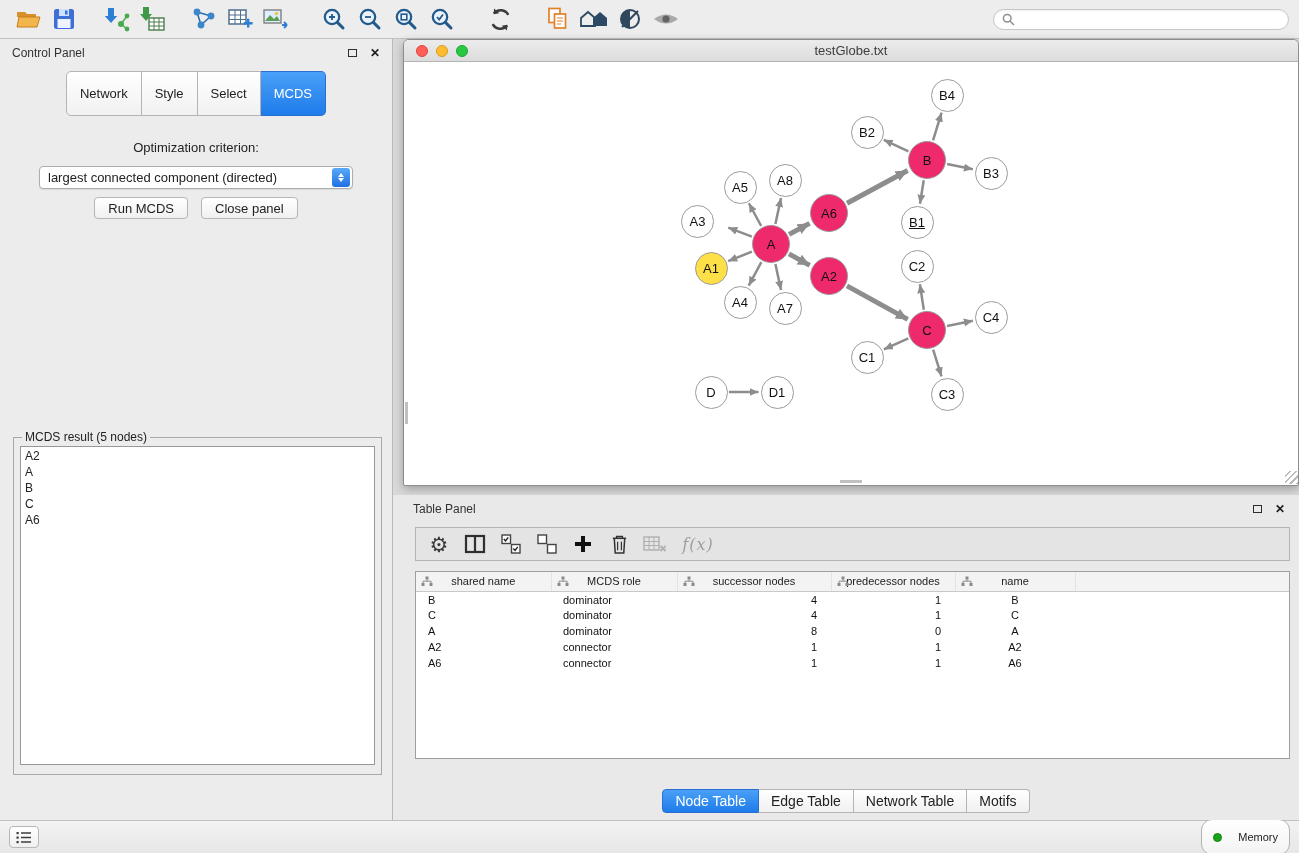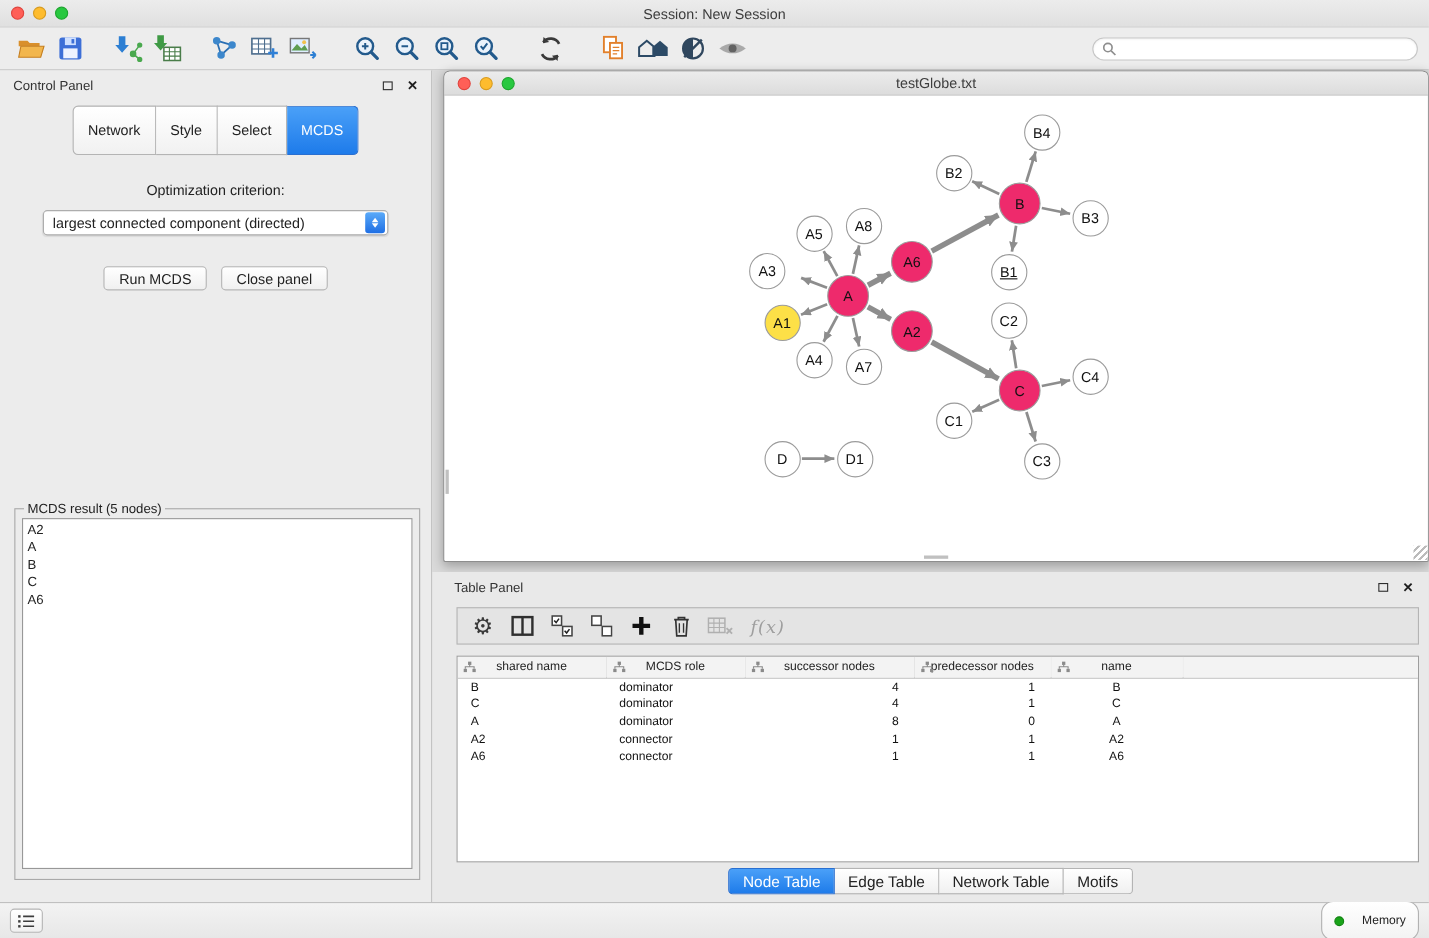--- a/index.html
+++ b/index.html
@@ -34,21 +34,21 @@
 .ctab:first-child{border-left:1px solid #b4b4b4;border-radius:5px 0 0 5px}
 .ctab:last-child{border-radius:0 5px 5px 0}
 .ctab.active{background:linear-gradient(#4aa0f8,var(--accent,#1e7bea));color:#fff;border-color:#2a6fd0}
 .opt-label{text-align:center;margin-top:24px;font-size:13px}
 .combo{margin:11px auto 0;width:314px;height:23px;background:#fff;border:1px solid #adadad;border-radius:4px;display:flex;align-items:center;box-shadow:0 1px 1px rgba(0,0,0,.08)}
 .combo-text{flex:1;padding-left:8px;font-size:13px;white-space:nowrap;overflow:hidden}
 .combo-stepper{width:18px;height:19px;margin:1px 2px 1px 1px;background:linear-gradient(#5aaaf9,#1f6fe4);border-radius:3px;display:flex;flex-direction:column;align-items:center;justify-content:center;gap:1px;flex:none}
 .combo-stepper i{display:block;width:0;height:0;border-left:3.5px solid transparent;border-right:3.5px solid transparent}
 .combo-stepper .up{border-bottom:4px solid #fff}
 .combo-stepper .dn{border-top:4px solid #fff}
-.btn-row{display:flex;justify-content:center;gap:13px;margin-top:28px}
+.btn-row{display:flex;justify-content:center;gap:13px;margin-top:8px}
 .aq-btn{font-family:inherit;font-size:13px;padding:2px 13px;background:linear-gradient(#ffffff,#f0f0f0);border:1px solid #b6b6b6;border-radius:4px;color:#222;height:22px}
 .result-box{position:absolute;left:13px;width:369px;top:391px;height:345px;border:1px solid #a9a9a9;padding:2px 6px 9px 6px;display:flex;flex-direction:column}
 .result-box legend{font-size:12px;padding:0 3px;margin-left:2px;color:#222}
 .result-list{flex:1;background:#fff;border:1px solid #989898;padding:1px 4px;font-size:12px;overflow:hidden}
 .result-item{height:16px;line-height:16px}
 
 .workspace{flex:1;position:relative;background:#d9d9d9;min-width:0}
 .net-window{position:absolute;left:10px;top:0;right:0;height:447px;border:1px solid #8d8d8d;border-radius:6px 6px 2px 2px;background:#fff;box-shadow:0 3px 10px rgba(0,0,0,.28);overflow:hidden}
 .net-titlebar{height:22px;background:linear-gradient(#ececec,#dcdcdc);border-bottom:1px solid #b3b3b3;display:flex;align-items:center;position:relative}
 .net-titlebar .lights{padding-left:12px}
@@ -85,28 +85,20 @@
 .statusbar{height:33px;background:linear-gradient(#f3f3f3,#e7e7e7);border-top:1px solid #c0c0c0;display:flex;align-items:center;padding:0 9px;flex:none}
 .status-left-btn{width:30px;height:22px;background:linear-gradient(#fff,#f0f0f0);border:1px solid #b6b6b6;border-radius:4px;display:flex;align-items:center;justify-content:center}
 .memory-btn{margin-left:auto;height:36px;border:1px solid #b2b2b2;border-radius:11px;background:linear-gradient(#fff,#f3f3f3);display:flex;align-items:center;gap:16px;padding:0 11px;font-size:11px;color:#222}
 .memdot{width:9px;height:9px;border-radius:50%;background:#19a319;border:1px solid #128312}
 </style>
 </head>
 <body>
 
 <div class="app">
 
-  <div class="titlebar">
-    <div class="lights">
-      <span class="light red"></span>
-      <span class="light yellow"></span>
-      <span class="light green"></span>
-    </div>
-    <div class="tb-title">Session: New Session</div>
-  </div>
 
   <div class="toolbar">
     <div class="tbtn">
       <svg width="27" height="24" viewBox="0 0 27 24">
           <path d="M2 5h8l2 2h9v3H2z" fill="#d98f2b"></path>
           <path d="M4 10h21l-3 10H2z" fill="#f2b64d" stroke="#c57f20" stroke-width="1"></path>
         </svg>
     </div>
     <div class="tbtn">
       <svg width="24" height="24" viewBox="0 0 24 24">

